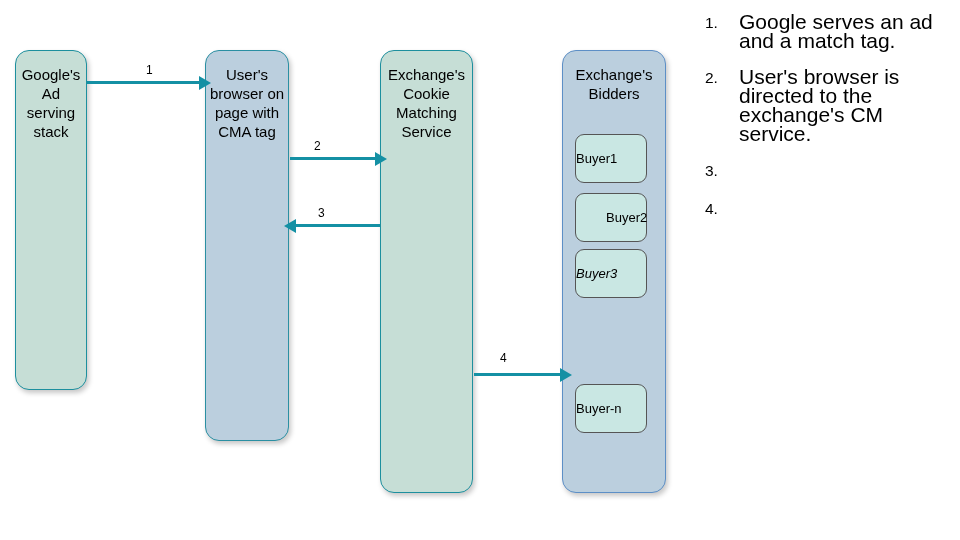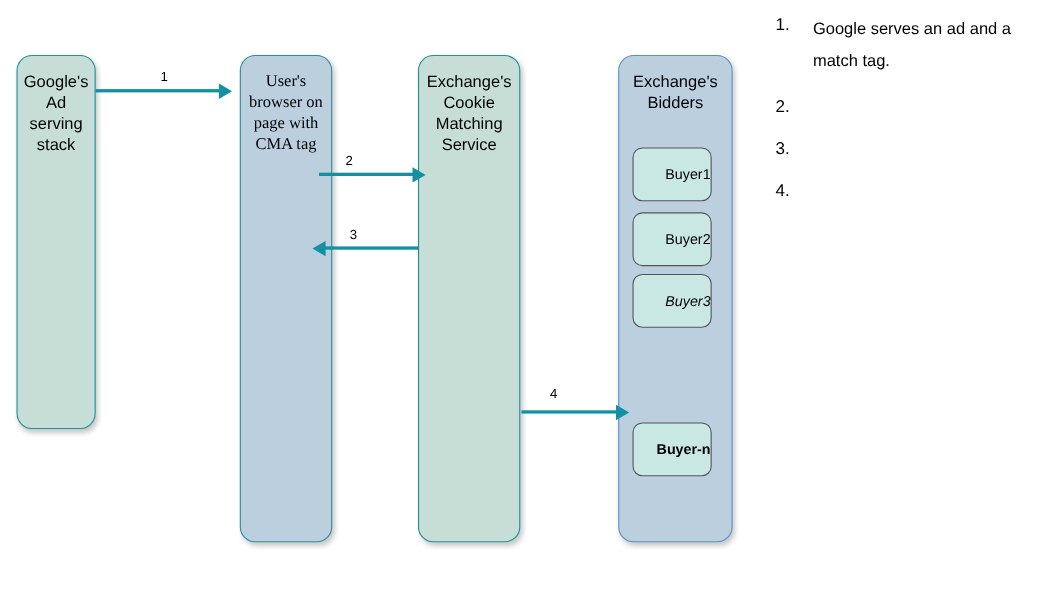--- a/index.html
+++ b/index.html
@@ -45,45 +45,45 @@
   .box-blue-teal {
     background: #bbcfde;
     border: 1.4px solid #2a8fa2;
   }
   .box-blue {
     background: #bbcfde;
     border: 1.4px solid #5d8fc6;
   }
 
   #box-ad-stack   { left: 15px;  top: 50px;  width: 72px;  height: 340px; }
-  #box-browser    { left: 218px; top: 50px;  width: 84px;  height: 443px; font-family: Liberation Serif, serif; }
+  #box-browser    { left: 205px; top: 50px;  width: 84px;  height: 391px; }
   #box-cms        { left: 380px; top: 50px;  width: 93px;  height: 443px; }
   #box-bidders    { left: 562px; top: 50px;  width: 104px; height: 443px; }
 
   
   .buyer-box {
     position: absolute;
     box-sizing: border-box;
     background: #c9e7e3;
     border: 1.2px solid #555555;
     border-radius: 9px;
     font-size: 13px;
     line-height: 16px;
     text-align: center;
     display: flex;
     align-items: center;
-    justify-content: flex-end;
+    justify-content: flex-start;
     left: 575px;
     width: 72px;
     height: 49px;
   }
   #buyer-1 { top: 134px; }
-  #buyer-2 { top: 193px; }
+  #buyer-2 { top: 193px; padding-left: 30px; }
   #buyer-3 { top: 249px; font-style: italic; }
-  #buyer-n { top: 384px; font-weight: bold; }
+  #buyer-n { top: 384px; }
 
   
   .arrow {
     position: absolute;
     height: 3px;
     background: #1490a4;
   }
   .arrow .head {
     position: absolute;
     top: -5.5px;
@@ -131,22 +131,22 @@
     margin-bottom: 17px;
   }
   .note-num {
     width: 34px;
     flex: 0 0 34px;
     font-size: 15.5px;
     line-height: 21px;
   }
   .note-text {
     flex: 1 1 auto;
-    font-size: 15px;
-    line-height: 29px;
+    font-size: 21px;
+    line-height: 19px;
   }
 </style>
 </head>
 <body>
 
 <div id="canvas">
 
   <div class="flow-box box-green" id="box-ad-stack">
     <span class="box-label">Google's
 Ad serving
@@ -205,20 +205,21 @@
   </div>
   <div class="arrow-label" id="lbl-4">4</div>
 
   <div id="notes">
     <div class="note">
       <div class="note-num">1.</div>
       <div class="note-text">Google serves an ad and a match tag.</div>
     </div>
     <div class="note">
       <div class="note-num">2.</div>
+      <div class="note-text">User's browser is directed to the exchange's CM service.</div>
     </div>
     <div class="note">
       <div class="note-num">3.</div>
     </div>
     <div class="note">
       <div class="note-num">4.</div>
     </div>
   </div>
 
 </div>

